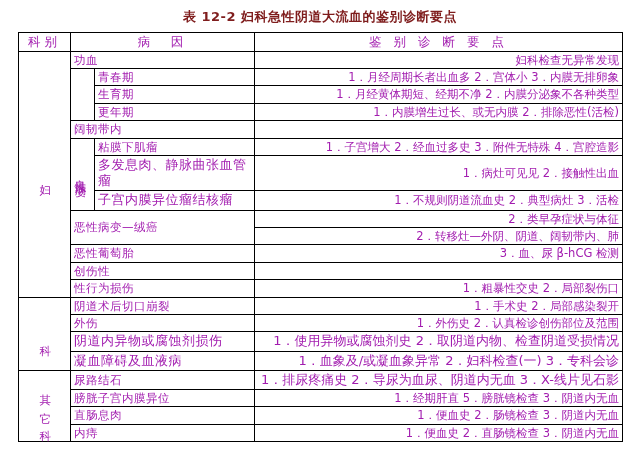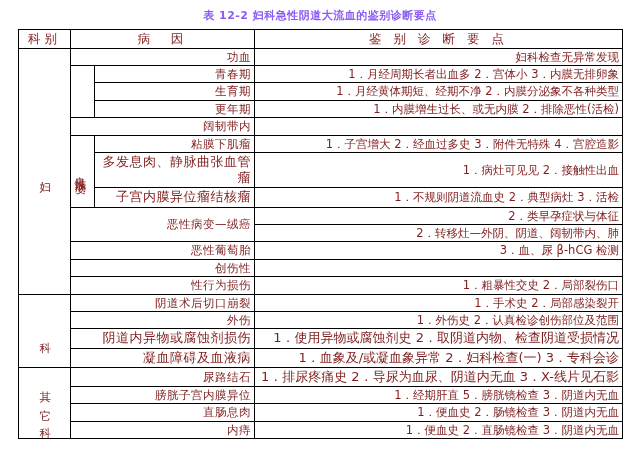--- a/index.html
+++ b/index.html
@@ -16,38 +16,38 @@
   }
   #page {
     position: relative;
     width: 640px;
     height: 464px;
     box-sizing: border-box;
     padding: 6px 18px 0 18px;
   }
   .caption {
     text-align: center;
-    font-size: 11px;
+    font-size: 13px;
     font-weight: bold;
     letter-spacing: 0.5px;
     margin: 2px 0 6px 0;
-    color: #8b5cf6;
+    color: #7f1d1d;
   }
   table.main {
     width: 604px;
     border-collapse: collapse;
     table-layout: fixed;
     font-size: 11.5px;
   }
   table.main td, table.main th {
     border: 1px solid #000;
     padding: 1px 3px;
     vertical-align: middle;
     line-height: 1.25;
-    color: #7f1d1d;
+    color: #a21caf;
     font-weight: normal;
   }
   
   col.c-cat { width: 52px; }
   col.c-sub { width: 24px; }
   col.c-cause { width: 160px; }
   col.c-key { width: 368px; }
 
   thead td {
     text-align: center;
@@ -64,21 +64,21 @@
   .cat-vert {
     writing-mode: vertical-rl;
     text-orientation: upright;
     letter-spacing: 2px;
     margin: 0 auto;
     display: inline-block;
     line-height: 1;
     font-size: 11.5px;
   }
   .cause {
-    text-align: right;
+    text-align: left;
     letter-spacing: 0.5px;
     margin-left: 28px;
   }
   .key {
     text-align: right;
     padding-left: 5px;
     letter-spacing: 0;
   }
   .tight { font-size: 13px; }
 </style>

